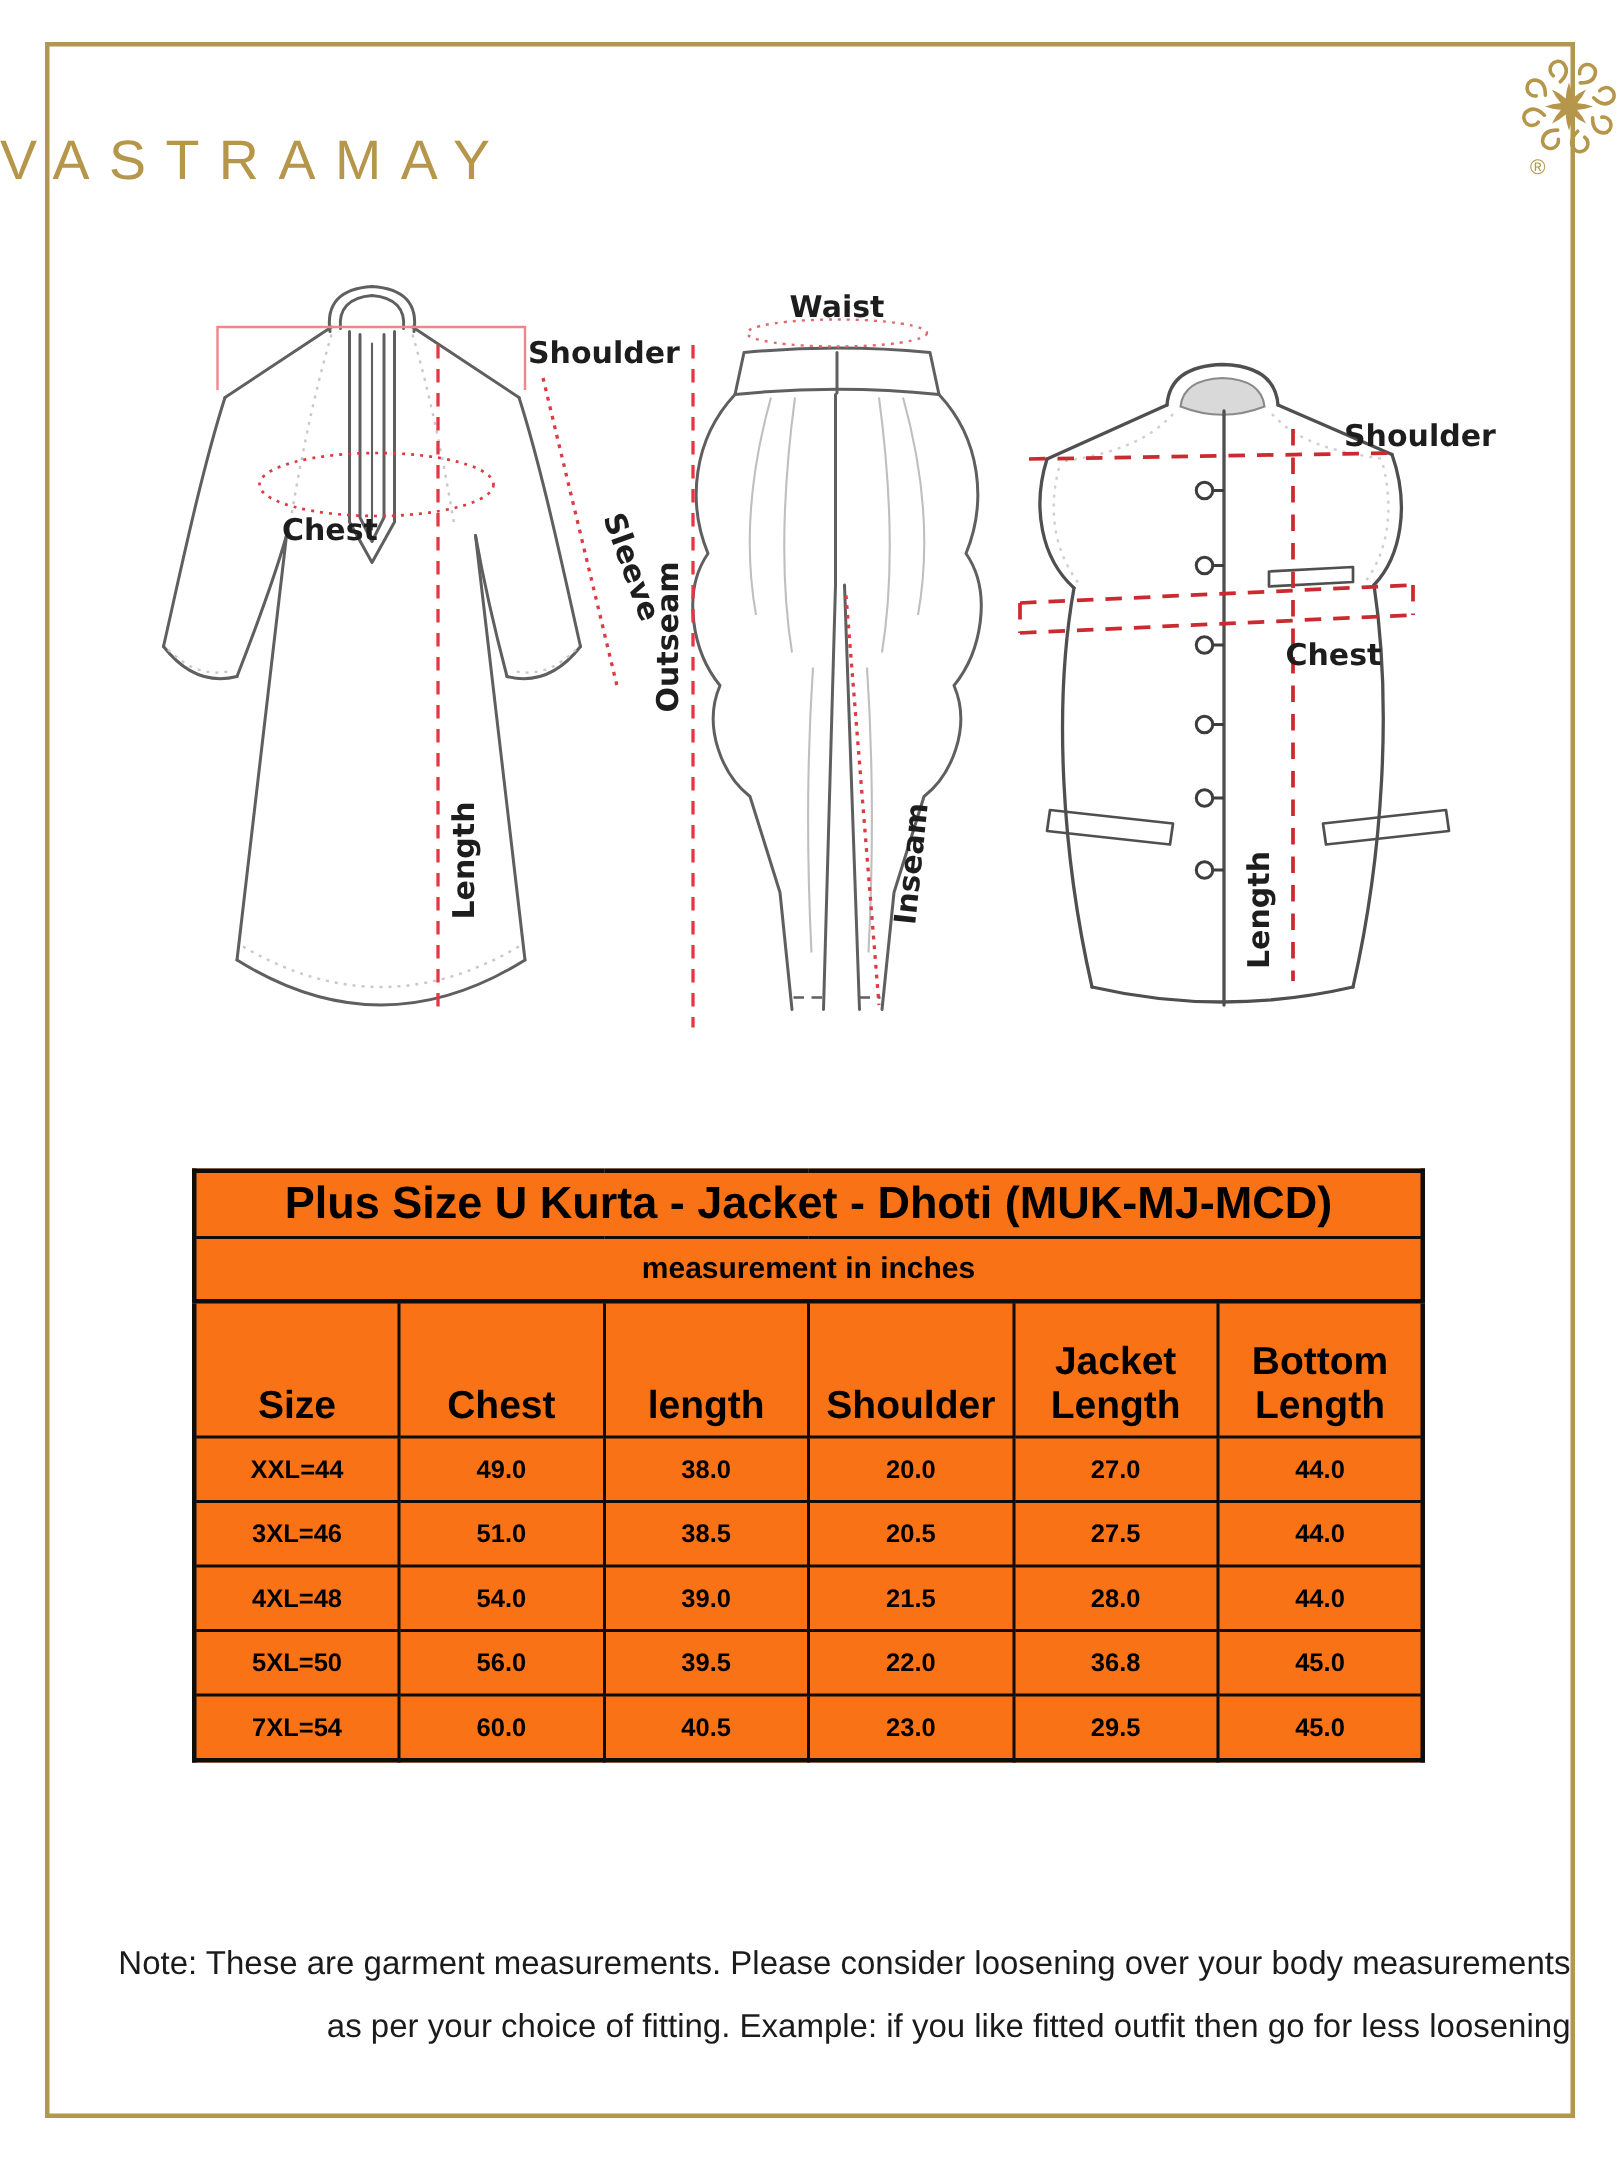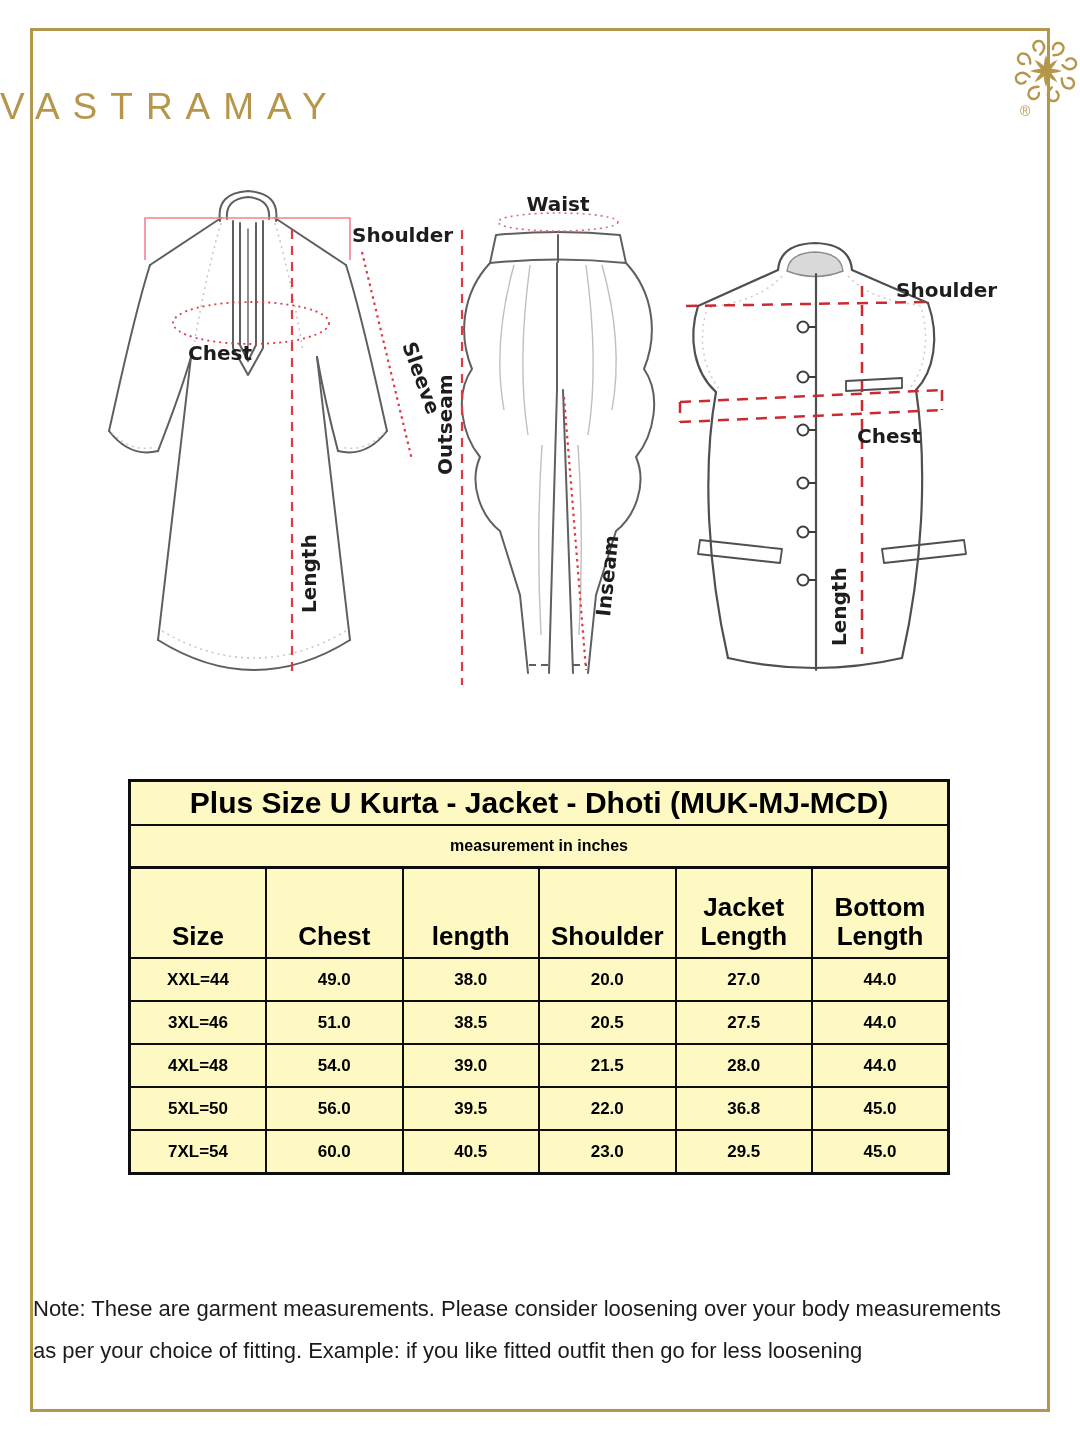--- a/index.html
+++ b/index.html
@@ -18,30 +18,30 @@
 
   
   .fig{position:absolute;overflow:visible;}
   .fig-kurta{left:100px;top:185px;}
   .fig-dhoti{left:430px;top:185px;}
   .fig-jacket{left:670px;top:240px;}
   .lbl{font-family:"DejaVu Sans",sans-serif;font-weight:700;font-size:20px;fill:#1d1d1d;}
 
   
   .size-table{position:absolute;left:128px;top:779px;width:822px;border-collapse:collapse;
-              table-layout:fixed;background:#fef9c3;color:#000;border:3px solid #0d0d0d;}
+              table-layout:fixed;background:#f97316;color:#000;border:3px solid #0d0d0d;}
   .size-table td,.size-table th{border:2px solid #0d0d0d;text-align:center;padding:0;}
   .t-title td{height:42px;font-size:30px;font-weight:700;}
-  .t-sub td{height:40px;font-size:16px;font-weight:700;border-bottom:3px solid #0d0d0d;}
+  .t-sub td{height:40px;font-size:20px;font-weight:700;border-bottom:3px solid #0d0d0d;}
   .t-head th{height:82px;font-size:26px;font-weight:700;vertical-align:bottom;
              padding-bottom:6px;line-height:1.12;}
   .size-table tbody td{height:41px;font-size:17px;font-weight:700;}
 
   
-  .note{position:absolute;left:33px;right:33px;top:1288px;text-align:left;font-size:22px;
+  .note{position:absolute;left:33px;right:33px;top:1288px;text-align:right;font-size:22px;
         color:#1b1b1b;line-height:42px;white-space:nowrap;
         font-family:"Liberation Sans",sans-serif;}
 </style>
 </head>
 <body>
 
 <div class="canvas">
   <div class="frame"></div>
 
   <div class="logo">

